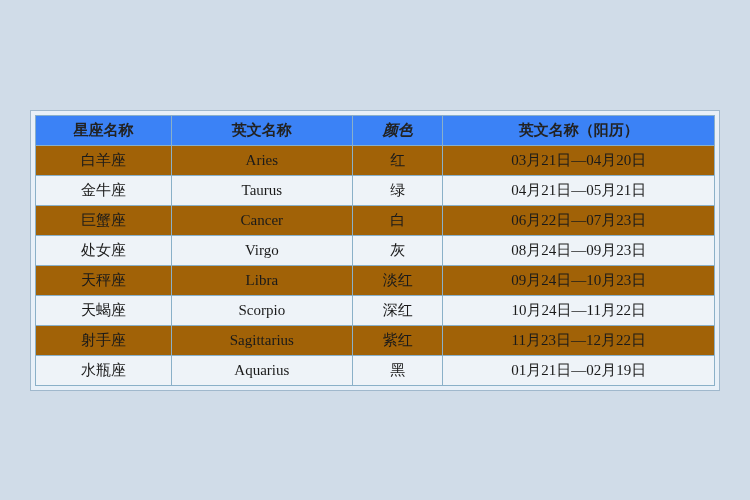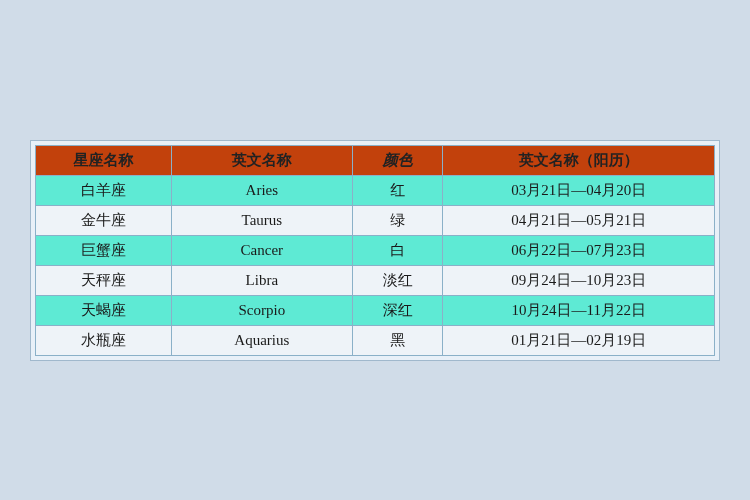--- a/index.html
+++ b/index.html
@@ -31,28 +31,28 @@
 
     th, td {
       border: 1px solid #8ab0c8;
       text-align: center;
       padding: 5px 8px;
       font-size: 15px;
       color: #1a1a1a;
     }
 
     thead th {
-      background-color: #c2410c;
+      background-color: #3b82f6;
       font-weight: bold;
       font-size: 15px;
       color: #222;
     }
 
     tbody tr {
-      background-color: #5eead4;
+      background-color: #a16207;
     }
 
     tbody tr:nth-child(even) {
       background-color: #eef3f8;
     }
 
     .col-name { width: 120px; }
     .col-en { width: 160px; }
     .col-color { width: 80px; font-style: italic; }
     .col-date { width: 240px; }
@@ -83,32 +83,44 @@
           <td>绿</td>
           <td>04月21日—05月21日</td>
         </tr>
         <tr>
           <td>巨蟹座</td>
           <td>Cancer</td>
           <td>白</td>
           <td>06月22日—07月23日</td>
         </tr>
         <tr>
+          <td>处女座</td>
+          <td>Virgo</td>
+          <td>灰</td>
+          <td>08月24日—09月23日</td>
+        </tr>
+        <tr>
           <td>天秤座</td>
           <td>Libra</td>
           <td>淡红</td>
           <td>09月24日—10月23日</td>
         </tr>
         <tr>
           <td>天蝎座</td>
           <td>Scorpio</td>
           <td>深红</td>
           <td>10月24日—11月22日</td>
         </tr>
         <tr>
+          <td>射手座</td>
+          <td>Sagittarius</td>
+          <td>紫红</td>
+          <td>11月23日—12月22日</td>
+        </tr>
+        <tr>
           <td>水瓶座</td>
           <td>Aquarius</td>
           <td>黑</td>
           <td>01月21日—02月19日</td>
         </tr>
       </tbody>
   </table>
 </div>
 
 </body></html>

